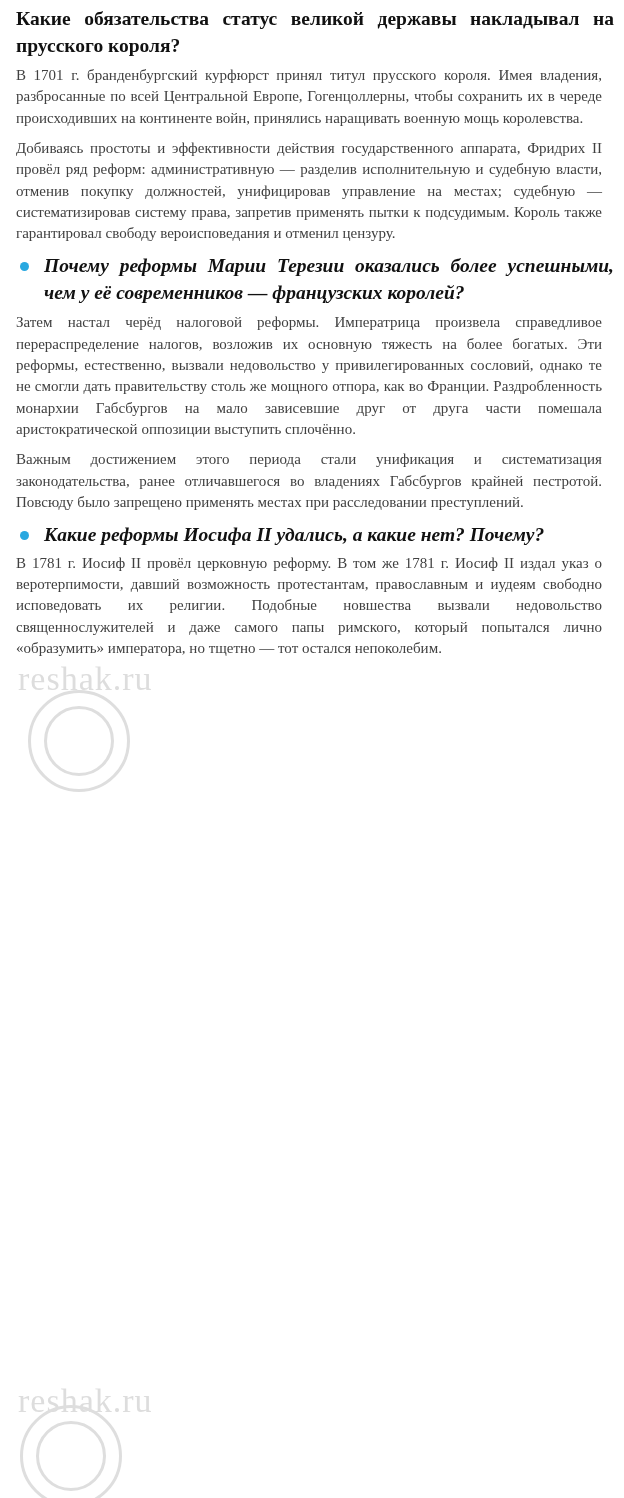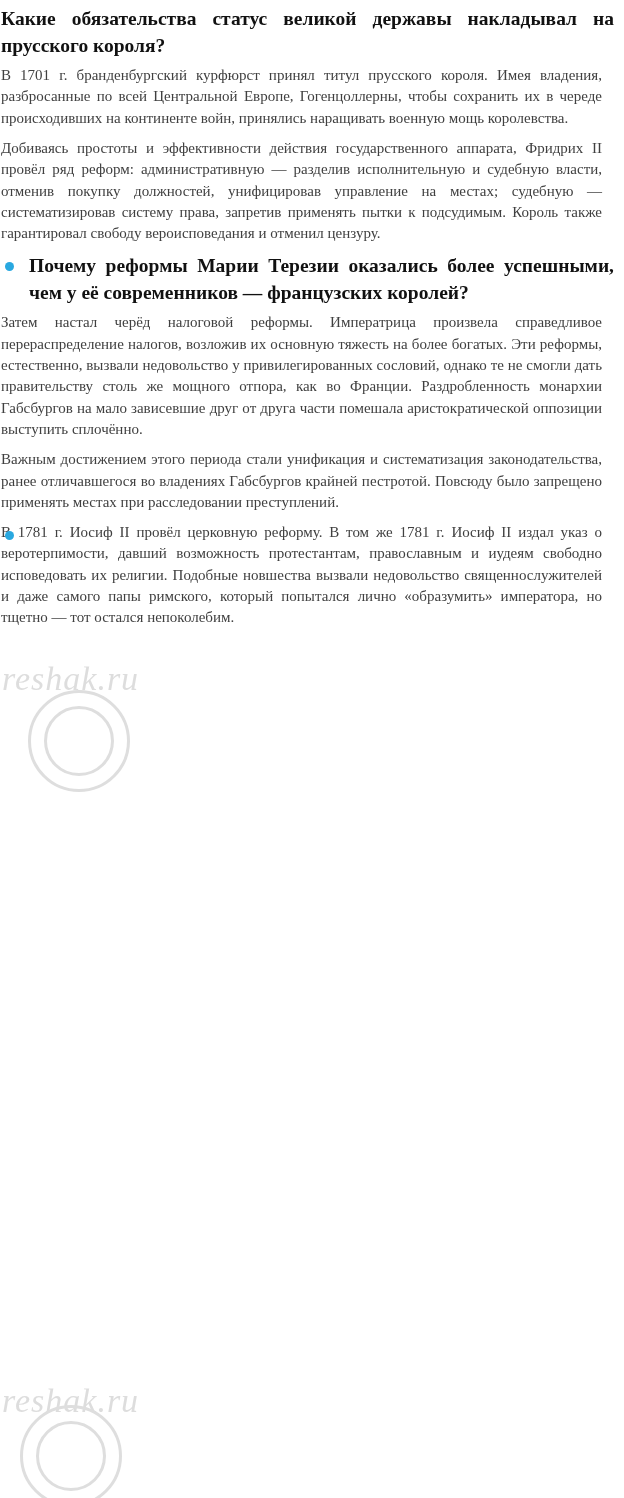--- a/index.html
+++ b/index.html
@@ -16,24 +16,24 @@
     overflow: hidden;
   }
 
   
   .watermark {
     position: absolute;
     pointer-events: none;
     user-select: none;
     color: #d8d8d8;
     font-family: "Liberation Serif", serif;
-    font-style: italic;
     z-index: 0;
     opacity: 0.85;
     white-space: nowrap;
+    margin-left: 16px;
   }
   .wm-text-1 {
     left: 2px;
     top: 660px;
     font-size: 34px;
     letter-spacing: 1px;
   }
   .wm-text-2 {
     left: 2px;
     top: 1382px;
@@ -75,21 +75,21 @@
   .wm-ring-2-inner {
     left: 36px;
     top: 1421px;
     width: 64px;
     height: 64px;
   }
 
   .page {
     position: relative;
     z-index: 2;
-    padding: 6px 10px 10px 1px;
+    padding: 6px 10px 10px 16px;
     box-sizing: border-box;
   }
 
   p {
     margin: 0 12px 9px 0;
     font-size: 15px;
     line-height: 1.42;
     text-align: justify;
     text-justify: inter-word;
     color: #404040;
@@ -101,20 +101,21 @@
     line-height: 1.36;
     text-align: justify;
     color: #111111;
     margin: 0 0 6px 0;
   }
 
   .q-bulleted {
     position: relative;
     padding-left: 28px;
     margin-top: 0;
+    font-style: italic;
   }
   .q-bulleted .bullet {
     position: absolute;
     left: 4px;
     top: 9px;
     width: 9px;
     height: 9px;
     border-radius: 50%;
     background: #29a8e0;
     display: block;
@@ -150,18 +151,19 @@
     <span>Почему реформы Марии Терезии оказались более успешными, чем у её современников — французских королей?</span>
   </h2>
 
 
   <p>Затем настал черёд налоговой реформы. Императрица произвела справедливое перераспределение налогов, возложив их основную тяжесть на более богатых. Эти реформы, естественно, вызвали недовольство у привилегированных сословий, однако те не смогли дать правительству столь же мощного отпора, как во Франции. Раздробленность монархии Габсбургов на мало зависевшие друг от друга части помешала аристократической оппозиции выступить сплочённо.</p>
 
   <p>Важным достижением этого периода стали унификация и систематизация законодательства, ранее отличавшегося во владениях Габсбургов крайней пестротой. Повсюду было запрещено применять местах при расследовании преступлений.</p>
 
   <h2 class="q-heading q-bulleted tight">
     <span class="bullet"></span>
+    <span>Какие реформы Иосифа II удались, а какие нет? Почему?</span>
   </h2>
 
 
   <p>В 1781 г. Иосиф II провёл церковную реформу. В том же 1781 г. Иосиф II издал указ о веротерпимости, давший возможность протестантам, православным и иудеям свободно исповедовать их религии. Подобные новшества вызвали недовольство священнослужителей и даже самого папы римского, который попытался лично «образумить» императора, но тщетно — тот остался непоколебим.</p>
 
 </div>
 
 </body></html>

